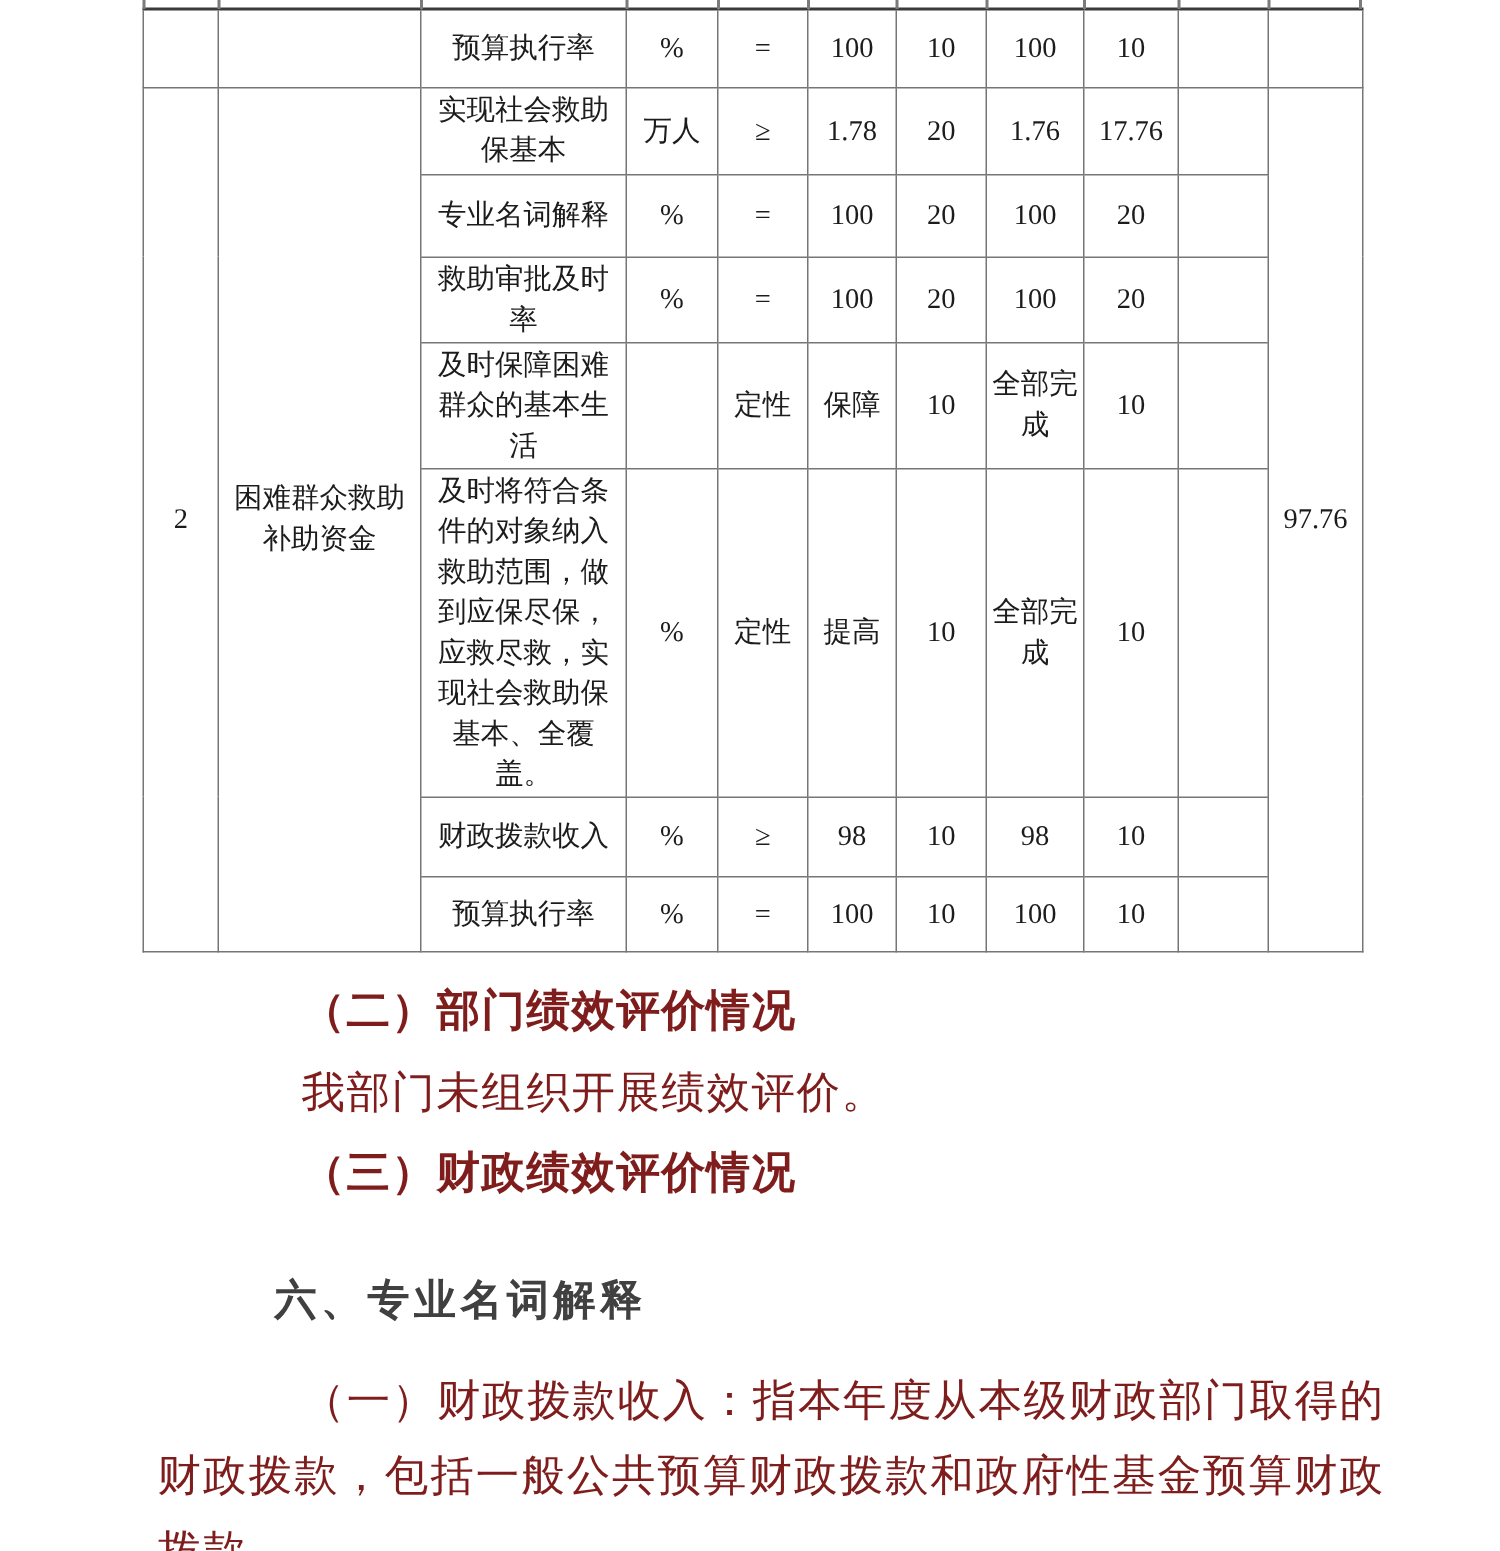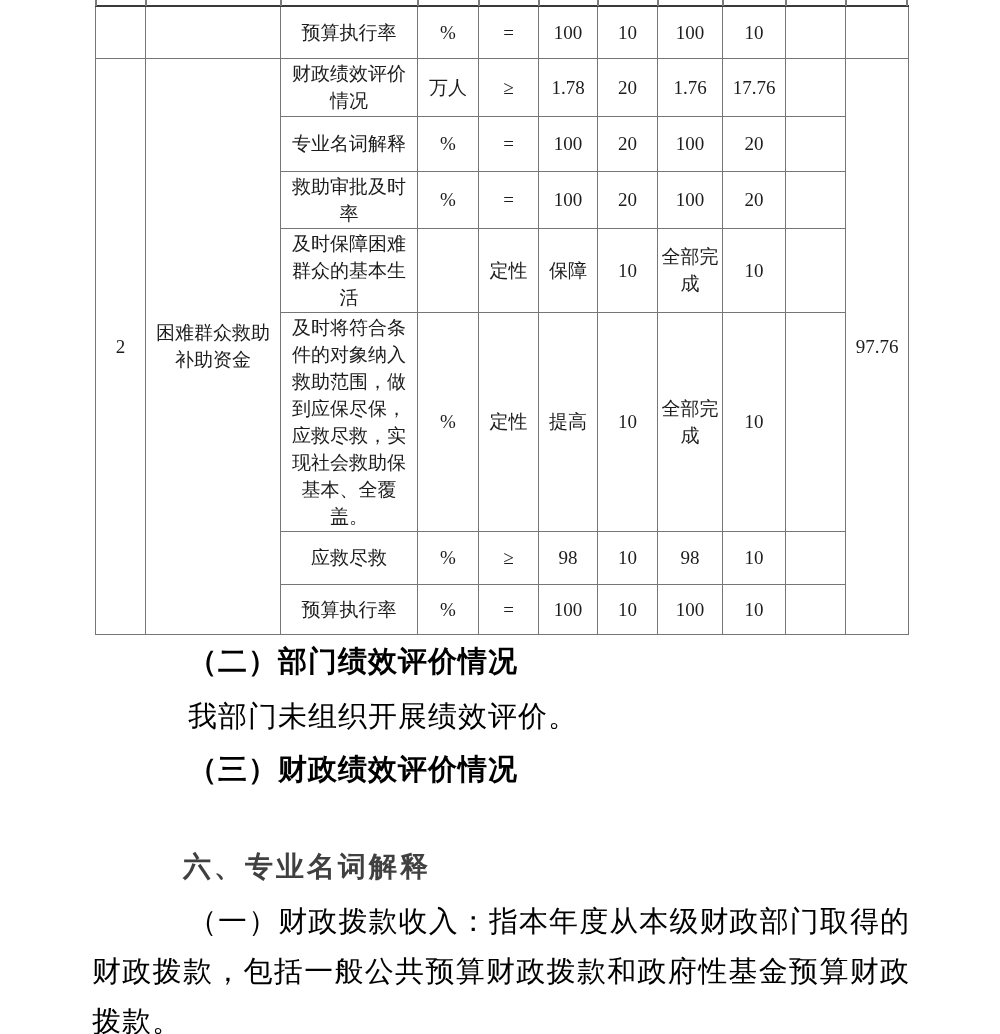--- a/index.html
+++ b/index.html
@@ -52,25 +52,25 @@
   }
   td.longtext {
     padding: 1px 3px;
   }
 
   
   .para {
     position: absolute;
     left: 92px;
     width: 818px;
-    margin: 0;
+    margin: 13px;
     font-size: 29px;
     letter-spacing: 1px;
     line-height: 38px;
-    color: #000000;
+    color: #7f1d1d;
     text-indent: 96px;
     white-space: nowrap;
   }
   .para.bold { font-weight: bold; }
   .heading-sans {
     position: absolute;
     left: 92px;
     width: 818px;
     margin: 0;
     font-size: 28px;
@@ -135,21 +135,21 @@
         <td>10</td>
         <td>100</td>
         <td>10</td>
         <td></td>
         <td></td>
       </tr>
 
       <tr style="height:58px">
         <td rowspan="7">2</td>
         <td rowspan="7">困难群众救助补助资金</td>
-        <td>财政绩效评价情况</td>
+        <td>实现社会救助保基本</td>
         <td>万人</td>
         <td>≥</td>
         <td>1.78</td>
         <td>20</td>
         <td>1.76</td>
         <td>17.76</td>
         <td></td>
         <td rowspan="7">97.76</td>
       </tr>
 
@@ -191,21 +191,21 @@
         <td>%</td>
         <td>定性</td>
         <td>提高</td>
         <td>10</td>
         <td>全部完成</td>
         <td>10</td>
         <td></td>
       </tr>
 
       <tr style="height:53px">
-        <td>应救尽救</td>
+        <td>财政拨款收入</td>
         <td>%</td>
         <td>≥</td>
         <td>98</td>
         <td>10</td>
         <td>98</td>
         <td>10</td>
         <td></td>
       </tr>
 
       <tr style="height:50px">

